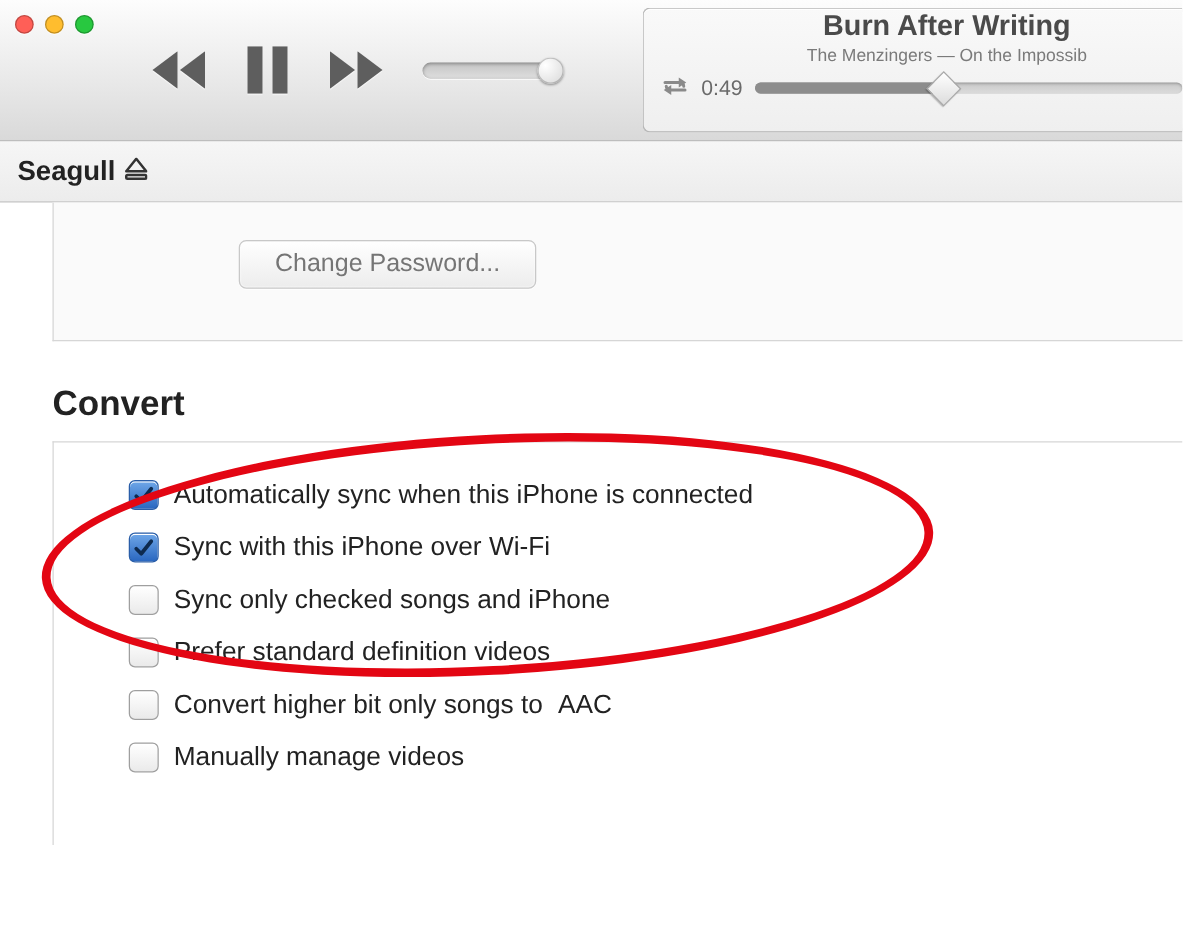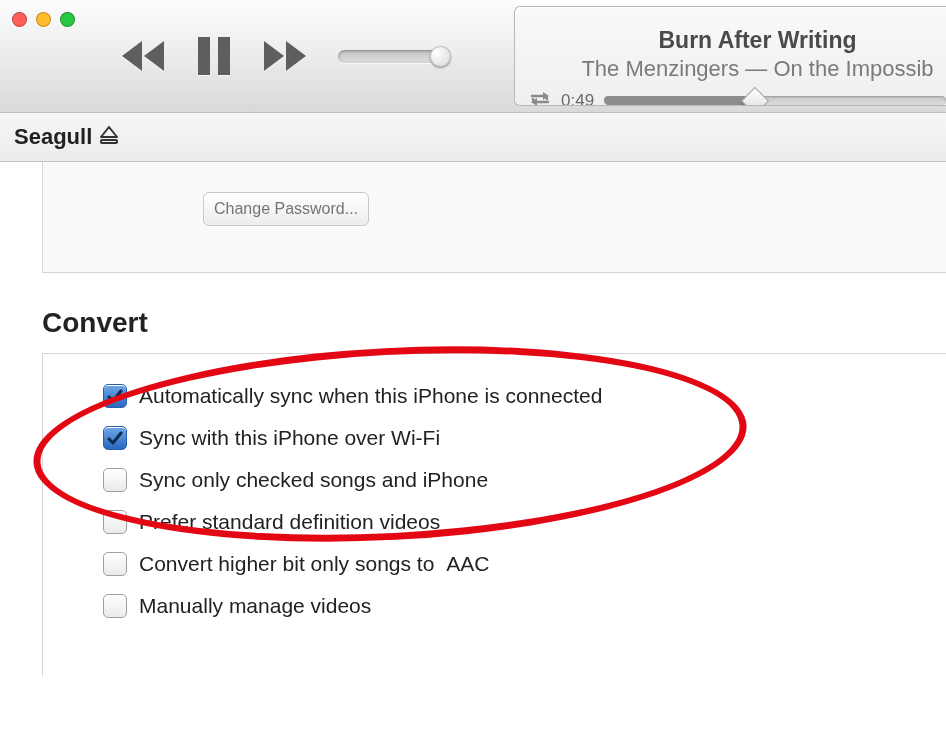--- a/index.html
+++ b/index.html
@@ -84,34 +84,34 @@
     position: absolute;
     right: 0;
     top: 6px;
     width: 432px;
     height: 100px;
     border: 1px solid #b8b8b8;
     border-right: none;
     border-radius: 6px 0 0 6px;
     background: linear-gradient(#f9f9f9, #efefef);
     box-shadow: inset 0 1px 0 #fff;
-    padding: 20px 0 0 14px;
+    padding: 0 0 0 14px;
     box-sizing: border-box;
     overflow: hidden;
   }
   .lcd .title {
     font-size: 23px;
     font-weight: 600;
     color: #4a4a4a;
     text-align: center;
     margin-left: 40px;
     white-space: nowrap;
   }
   .lcd .subtitle {
-    font-size: 22px;
+    font-size: 14px;
     color: #7a7a7a;
     text-align: center;
     margin-left: 40px;
     margin-top: 2px;
     white-space: nowrap;
   }
   .lcd .progress-row {
     display: flex;
     align-items: center;
     margin-top: 8px;
@@ -200,25 +200,25 @@
     width: 904px;
     height: 110px;
     border: 1px solid #d6d6d6;
     border-top: none;
     border-right: none;
     background: #fafafa;
     position: relative;
   }
   .pwd-btn {
     position: absolute;
-    left: 160px;
+    left: 148px;
     top: 30px;
-    font-size: 16px;
+    font-size: 20px;
     color: #757575;
-    padding: 7px 10px;
+    padding: 7px 28px;
     border-radius: 6px;
     background: linear-gradient(#ffffff, #ececec);
     border: 1px solid #c8c8c8;
     box-shadow: 0 1px 0 rgba(255,255,255,0.8), inset 0 0 0 1px rgba(255,255,255,0.3);
     cursor: pointer;
   }
 
   h2.section {
     margin: 34px 0 14px 20px;
     font-size: 28px;

